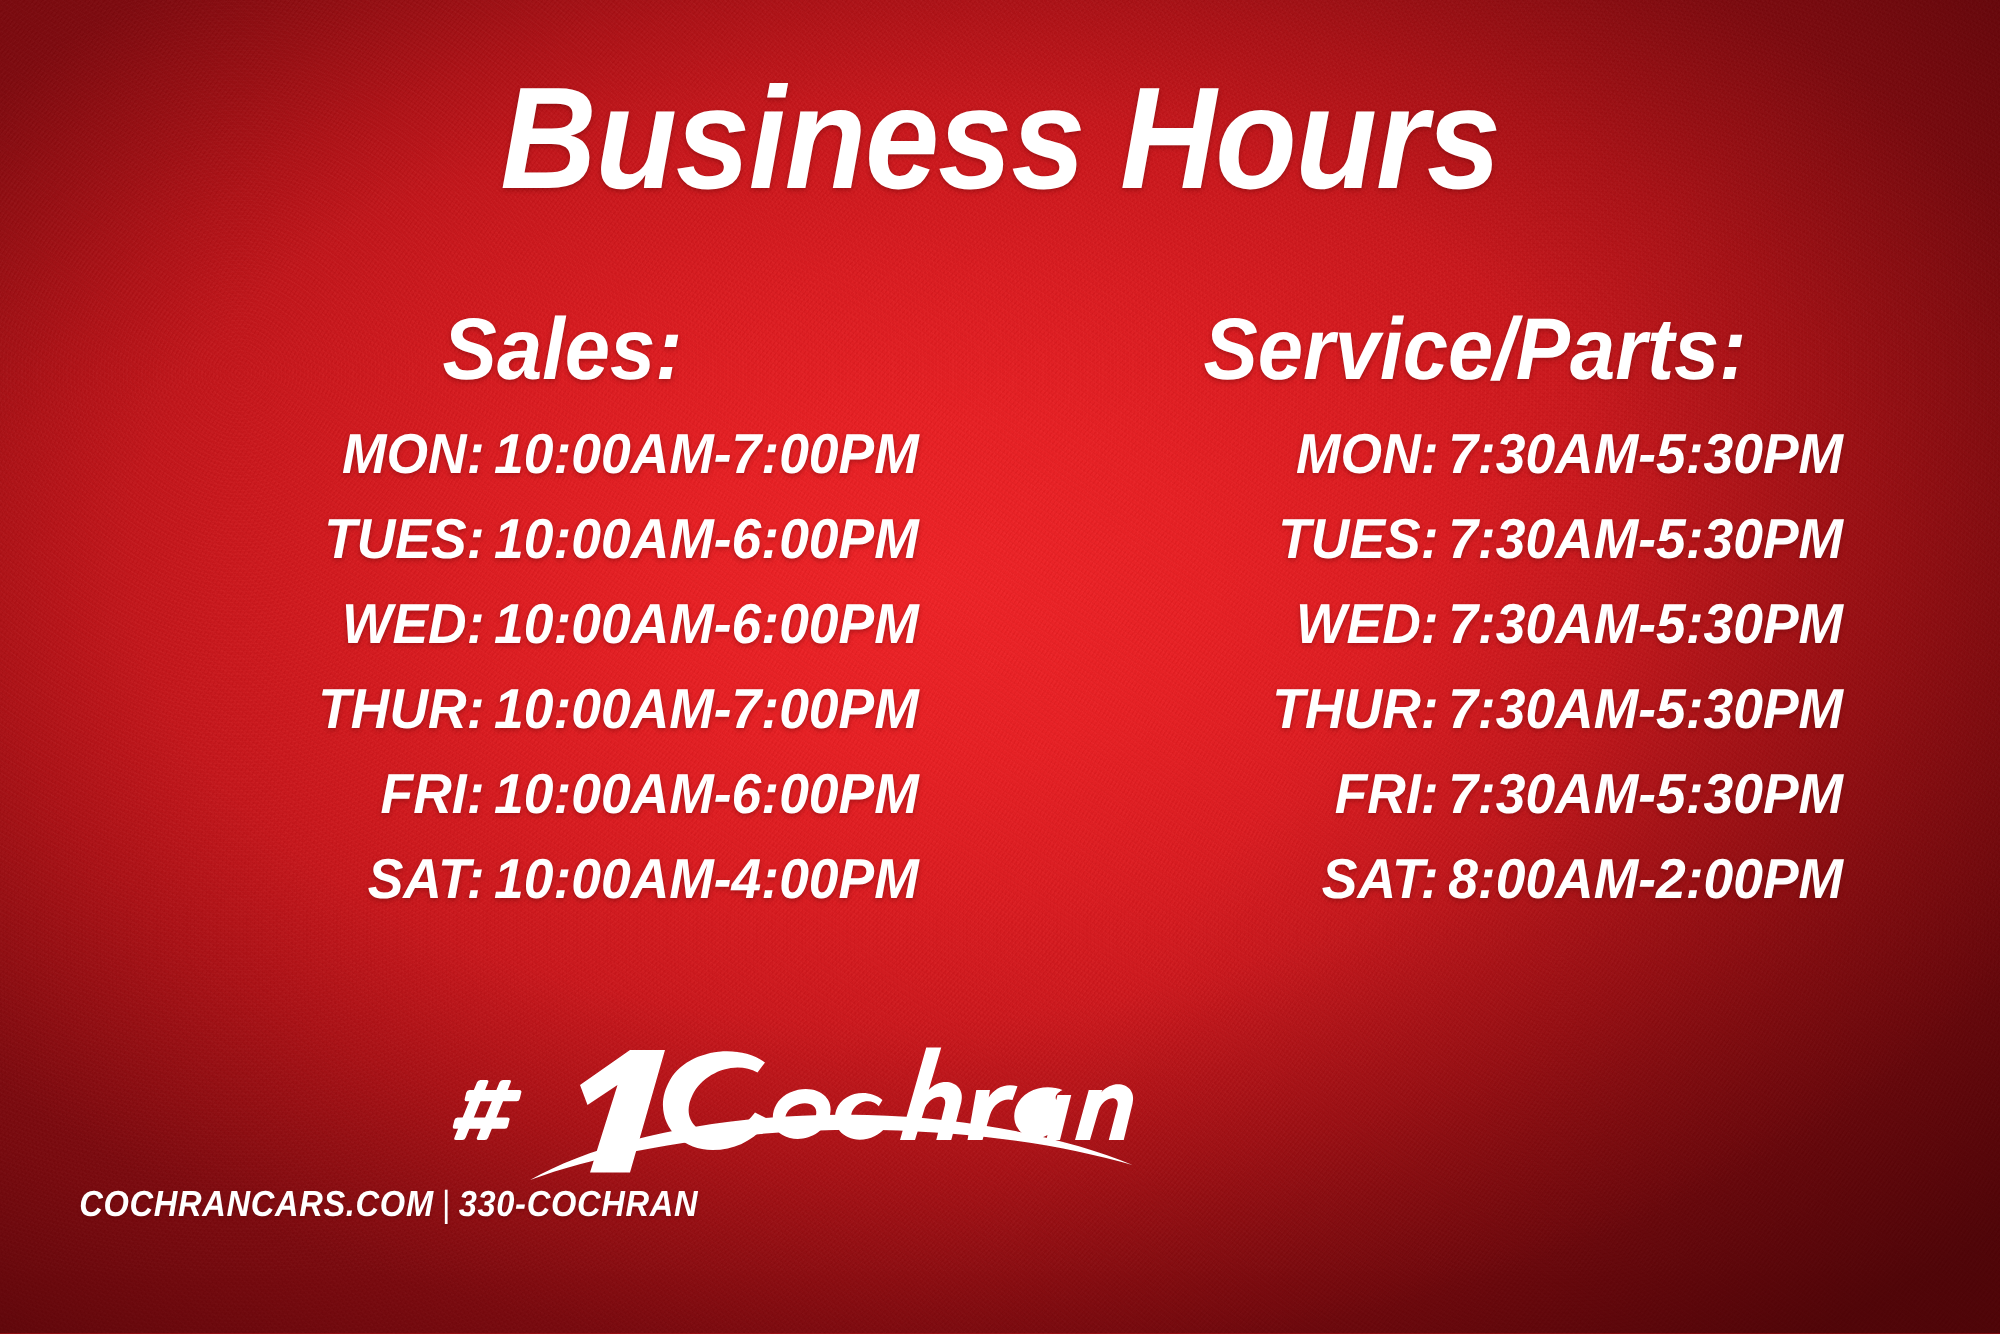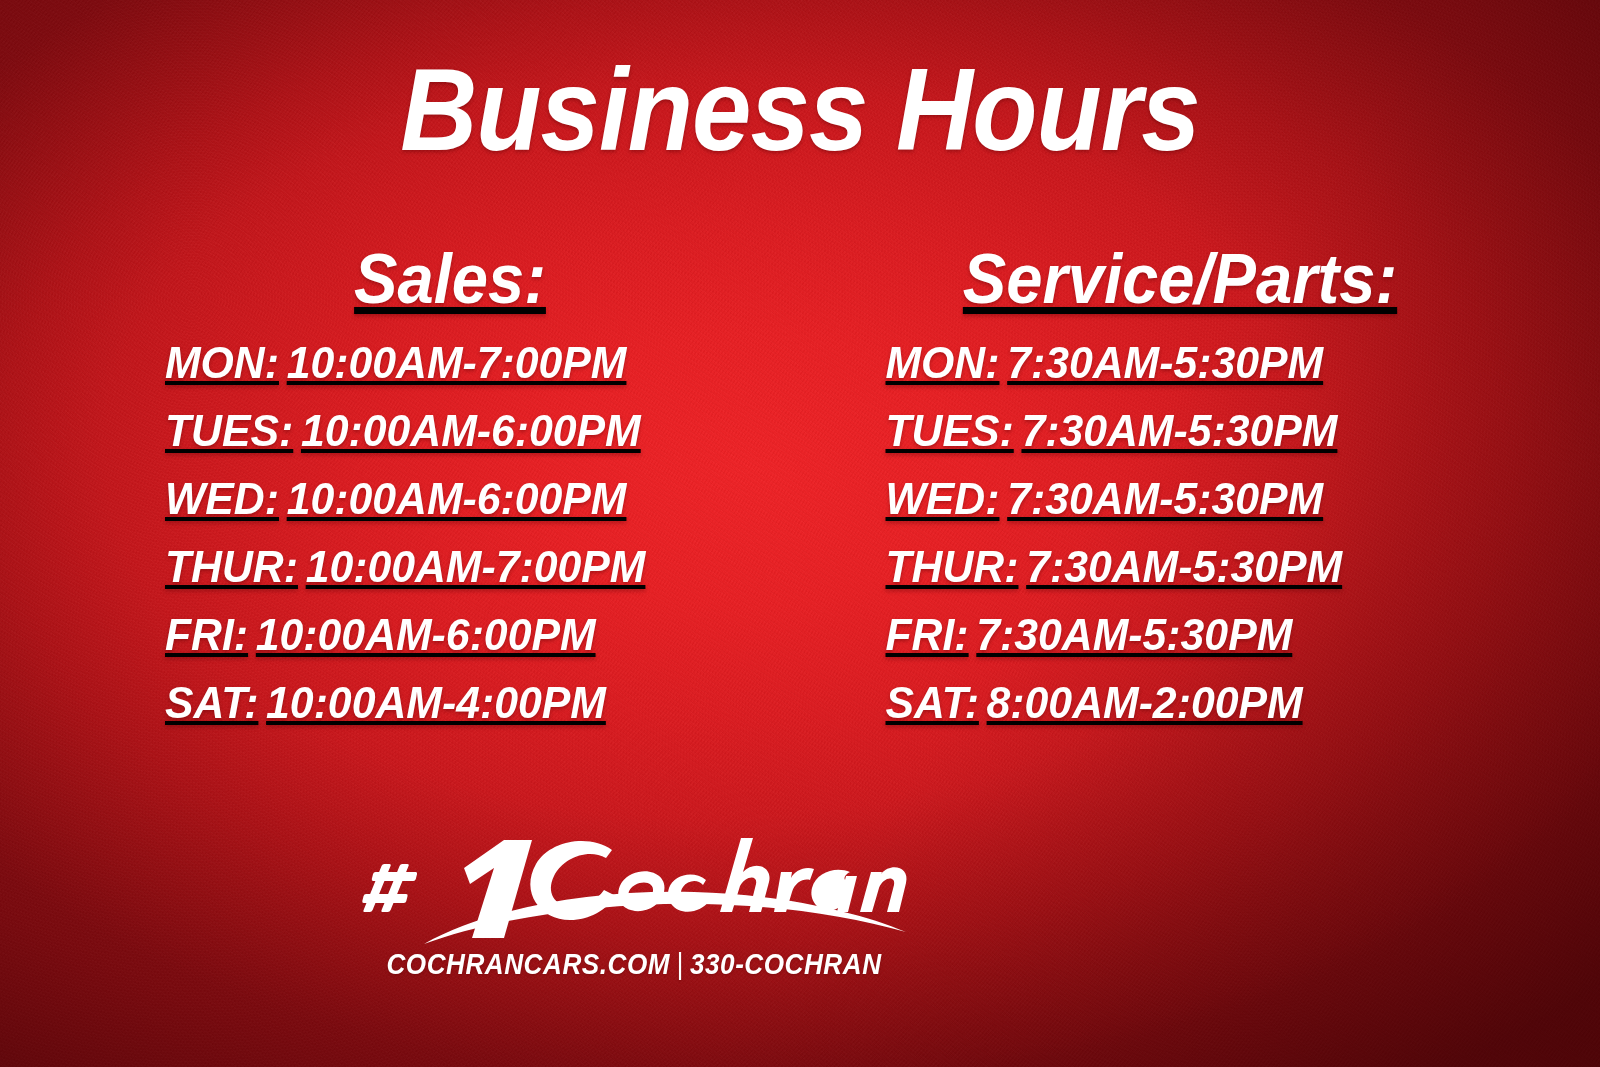--- a/index.html
+++ b/index.html
@@ -61,44 +61,44 @@
   
   #title {
     position:absolute; top:48px; left:0; width:1600px;
     text-align:center;
     font-size:116px; font-weight:bold; line-height:1.08;
     letter-spacing:-1px;
     transform:scaleX(.92);
   }
 
   
-  .col { position:absolute; top:244px;text-decoration:underline; }
+  .col { position:absolute; top:244px; }
   #col-sales   { left:150px;  width:600px; }
   #col-service { left:870px;  width:620px; }
 
   .col-head {
     text-align:center;
     font-size:70px; font-weight:bold; line-height:1.0;
     margin-bottom:26px;
     transform:scaleX(.93);
   }
 
-  .rows { text-align:left; }
+  .rows { text-align:right; }
 
   .row {
     font-size:45px; font-weight:bold; line-height:1.0;
     margin-bottom:23px;
     transform:scaleX(.95);
   }
   .row .day { margin-right:.18em; }
 
   
   #logo-block {
     position:absolute; left:0; top:806px; width:1268px;
-    text-align:center;
+    text-align:left;
   }
   #logo-mark { position:relative; width:560px; height:140px; margin:0 auto; }
   #logo-mark svg { display:block; width:560px; height:140px; }
 
   #tagline {
     margin-top:2px;
     font-size:29px; font-weight:bold; font-style:italic;
     color:#ffffff;
     letter-spacing:.6px;
     transform:scaleX(.90);

